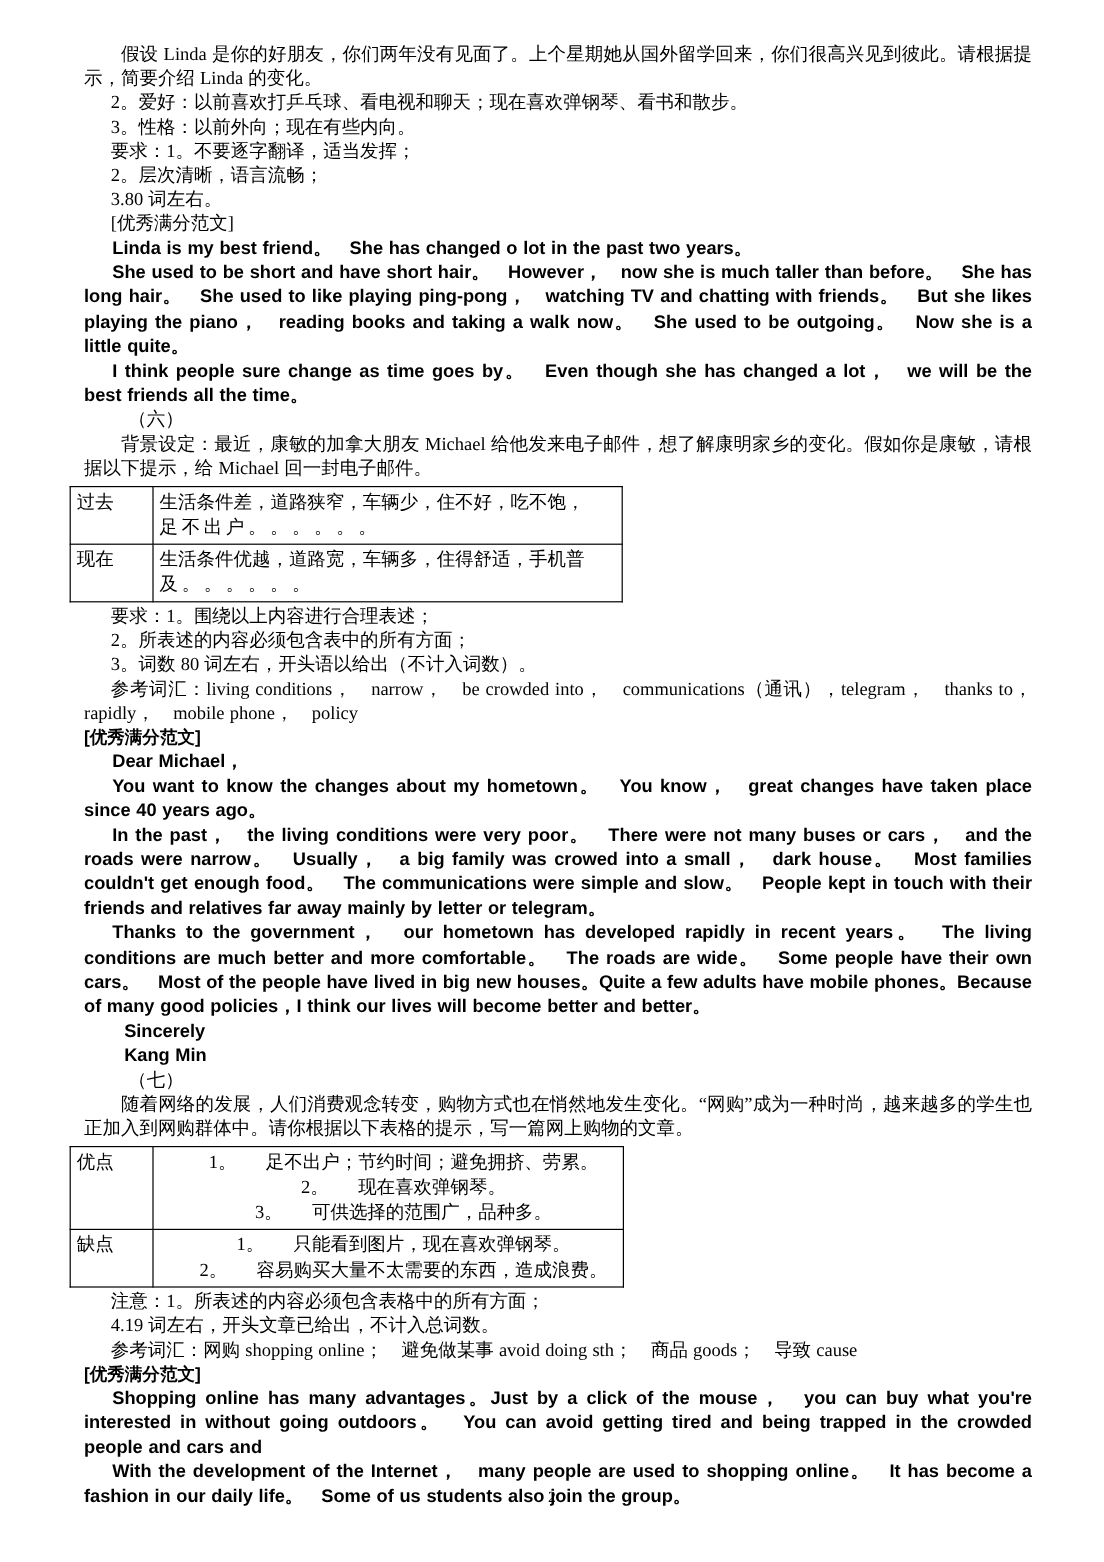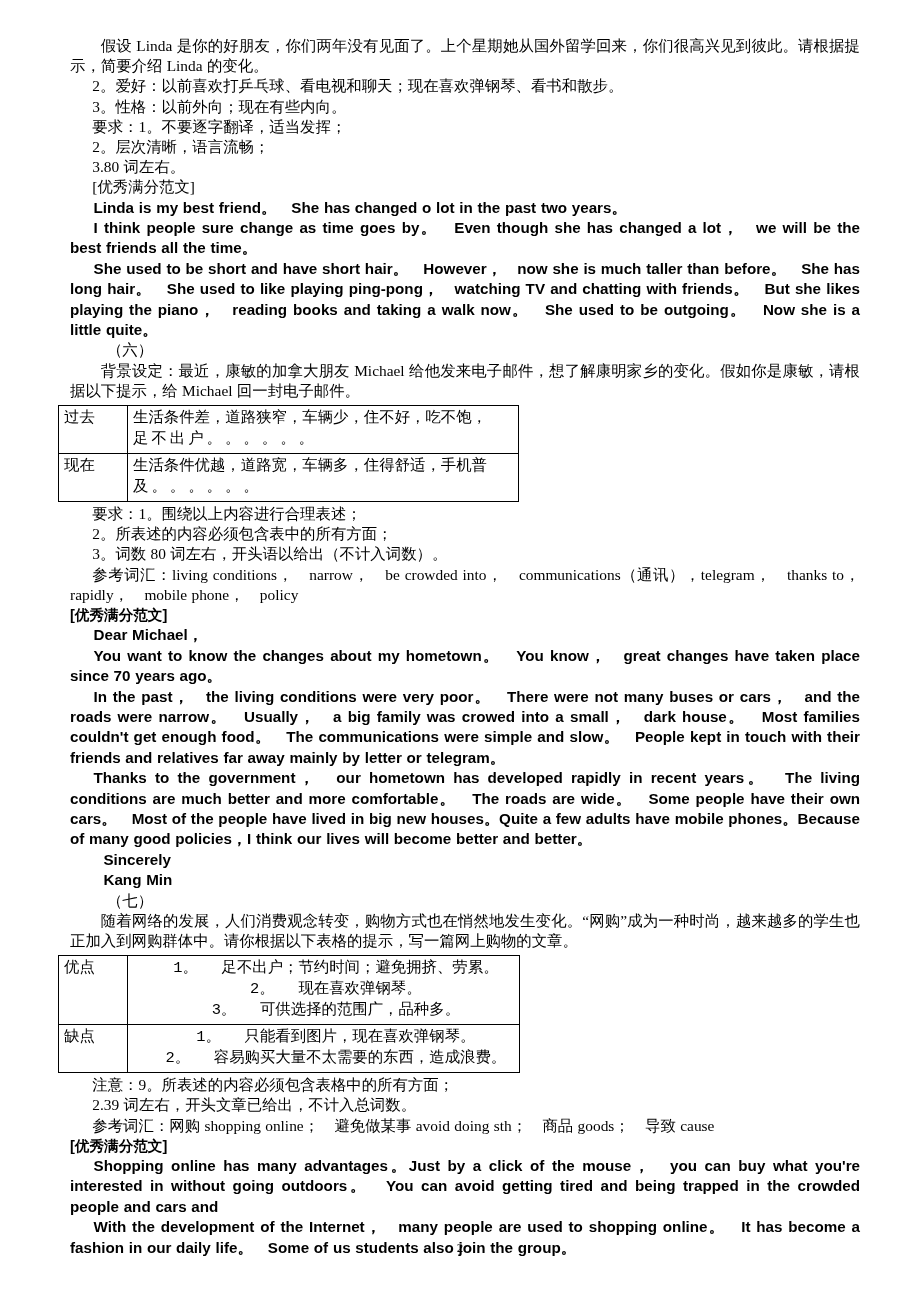--- a/index.html
+++ b/index.html
@@ -60,21 +60,21 @@
     font-family: "Liberation Serif", "DejaVu Serif", serif;
     font-size: 15.4px;
   }
 
   
   table.doc-table {
     border-collapse: collapse;
     border: 1px solid #000;
     margin: 4px 0 2px 4px;
     table-layout: fixed;
-    font-family: Liberation Mono, monospace;
+    font-family: Liberation Serif, serif;
   }
   table.doc-table td {
     border: 1px solid #000;
     vertical-align: top;
     padding: 2px 5px 3px 5px;
     font-size: 15.4px;
     line-height: 21px;
   }
   #table-past-now { width: 450px; margin-left: -12px; }
   #table-past-now td.k { width: 58px; }
@@ -108,22 +108,22 @@
   <p class="para cn indent1">2。爱好：以前喜欢打乒乓球、看电视和聊天；现在喜欢弹钢琴、看书和散步。</p>
   <p class="para cn indent1">3。性格：以前外向；现在有些内向。</p>
 
   <p class="para cn indent1">要求：1。不要逐字翻译，适当发挥；</p>
   <p class="para cn indent1">2。层次清晰，语言流畅；</p>
   <p class="para cn indent1">3.80 词左右。</p>
 
   <p class="para cn indent1">[优秀满分范文]</p>
 
   <p class="para en en-indent">Linda is my best friend。　She has changed o lot in the past two years。</p>
+  <p class="para en en-indent">She used to be short and have short hair。　However，　now she is much taller than before。　She has long hair。　She used to like playing ping-pong，　watching TV and chatting with friends。　But she likes playing the piano，　reading books and taking a walk now。　She used to be outgoing。　Now she is a little quite。</p>
   <p class="para en en-indent">I think people sure change as time goes by。　Even though she has changed a lot，　we will be the best friends all the time。</p>
-  <p class="para en en-indent">She used to be short and have short hair。　However，　now she is much taller than before。　She has long hair。　She used to like playing ping-pong，　watching TV and chatting with friends。　But she likes playing the piano，　reading books and taking a walk now。　She used to be outgoing。　Now she is a little quite。</p>
 
   <p class="para sec-mark">（六）</p>
   <p class="para cn indent2">背景设定：最近，康敏的加拿大朋友 Michael 给他发来电子邮件，想了解康明家乡的变化。假如你是康敏，请根据以下提示，给 Michael 回一封电子邮件。</p>
 
   <table class="doc-table" id="table-past-now">
     <tbody>
       <tr>
         <td class="k">过去</td>
         <td class="v">
           <span class="numline">生活条件差，道路狭窄，车辆少，住不好，吃不饱，</span>
@@ -141,21 +141,21 @@
   </table>
 
   <p class="para cn indent1">要求：1。围绕以上内容进行合理表述；</p>
   <p class="para cn indent1">2。所表述的内容必须包含表中的所有方面；</p>
   <p class="para cn indent1">3。词数 80 词左右，开头语以给出（不计入词数）。</p>
   <p class="para cn indent1">参考词汇：living conditions，　narrow，　be crowded into，　communications（通讯），telegram，　thanks to，　rapidly，　mobile phone，　policy</p>
 
   <p class="para label-bold">[优秀满分范文]</p>
   <p class="para en en-indent">Dear Michael，</p>
 
-  <p class="para en en-indent">You want to know the changes about my hometown。　You know，　great changes have taken place since 70 years ago。</p>
+  <p class="para en en-indent">You want to know the changes about my hometown。　You know，　great changes have taken place since 40 years ago。</p>
   <p class="para en en-indent">In the past，　the living conditions were very poor。　There were not many buses or cars，　and the roads were narrow。　Usually，　a big family was crowed into a small，　dark house。　Most families couldn't get enough food。　The communications were simple and slow。　People kept in touch with their friends and relatives far away mainly by letter or telegram。</p>
   <p class="para en en-indent">Thanks to the government，　our hometown has developed rapidly in recent years。　The living conditions are much better and more comfortable。　The roads are wide。　Some people have their own cars。　Most of the people have lived in big new houses。Quite a few adults have mobile phones。Because of many good policies，I think our lives will become better and better。</p>
 
   <p class="para en" style="text-indent:2.2em">Sincerely</p>
   <p class="para en" style="text-indent:2.2em">Kang Min</p>
 
   <p class="para sec-mark">（七）</p>
   <p class="para cn indent2">随着网络的发展，人们消费观念转变，购物方式也在悄然地发生变化。“网购”成为一种时尚，越来越多的学生也正加入到网购群体中。请你根据以下表格的提示，写一篇网上购物的文章。</p>
 
   <table class="doc-table" id="table-pros-cons">
@@ -171,22 +171,22 @@
       <tr>
         <td class="k">缺点</td>
         <td class="v">
           <span class="numline"><span class="n">1。</span><span>只能看到图片，现在喜欢弹钢琴。</span></span>
           <span class="numline"><span class="n">2。</span><span>容易购买大量不太需要的东西，造成浪费。</span></span>
         </td>
       </tr>
     </tbody>
   </table>
 
-  <p class="para cn indent1">注意：9。所表述的内容必须包含表格中的所有方面；</p>
-  <p class="para cn indent1">2.39 词左右，开头文章已给出，不计入总词数。</p>
+  <p class="para cn indent1">注意：1。所表述的内容必须包含表格中的所有方面；</p>
+  <p class="para cn indent1">4.19 词左右，开头文章已给出，不计入总词数。</p>
   <p class="para cn indent1">参考词汇：网购 shopping online；　避免做某事 avoid doing sth；　商品 goods；　导致 cause</p>
 
   <p class="para label-bold">[优秀满分范文]</p>
   <p class="para en en-indent">Shopping online has many advantages。Just by a click of the mouse，　you can buy what you're interested in without going outdoors。　You can avoid getting tired and being trapped in the crowded people and cars and</p>
   <p class="para en en-indent">With the development of the Internet，　many people are used to shopping online。　It has become a fashion in our daily life。　Some of us students also join the group。</p>
 
   <div class="page-number">2</div>
 </div>
 
 </body></html>

